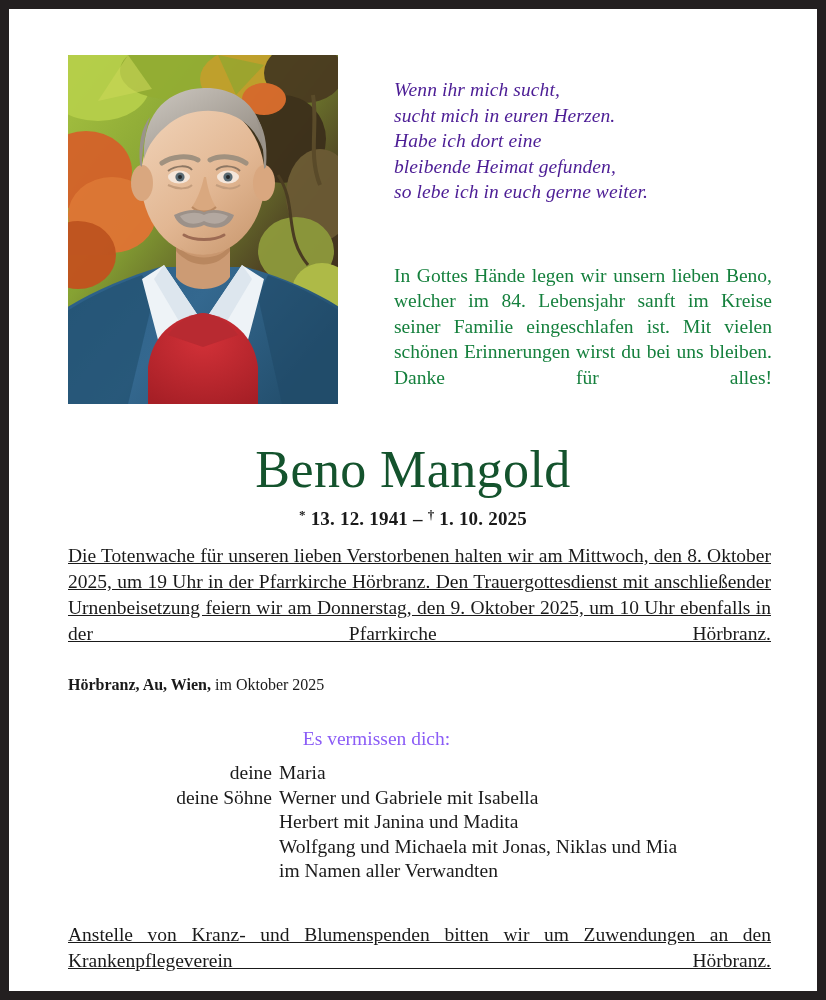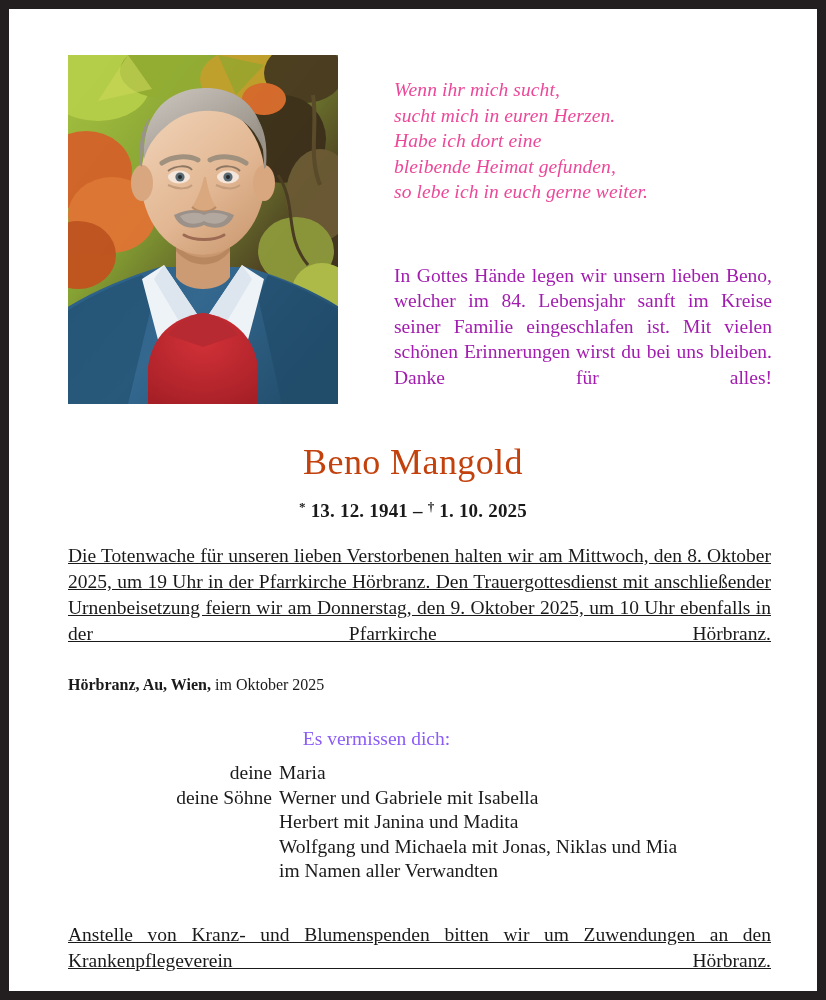--- a/index.html
+++ b/index.html
@@ -56,50 +56,50 @@
     left: 385px;
     top: 0;
     width: 378px;
   }
 
   .poem {
     margin-top: 68px;
     font-style: italic;
     font-size: 19.5px;
     line-height: 25.5px;
-    color: #ec4899;
+    color: #4c1d95;
     letter-spacing: 0.1px;
   }
   .poem div { white-space: nowrap; }
 
   .intro {
     margin-top: 58px;
     font-size: 19.5px;
     line-height: 25.6px;
-    color: #a21caf;
+    color: #15803d;
     text-align: justify;
     text-align-last: justify;
     hyphens: none;
   }
 
   
   .name-block {
     position: absolute;
     left: 0;
     top: 424px;
     width: 100%;
     text-align: center;
   }
   .deceased-name {
-    font-size: 36px;
+    font-size: 52px;
     line-height: 58px;
-    color: #c2410c;
+    color: #14532d;
     letter-spacing: 0.4px;
     font-weight: normal;
-    margin: 0;
+    margin: 8px;
   }
   .life-dates {
     margin-top: 8px;
     font-size: 19px;
     font-weight: bold;
     color: #1a1a1a;
     letter-spacing: 0.2px;
     text-align: center;
   }
   .life-dates .sym {

